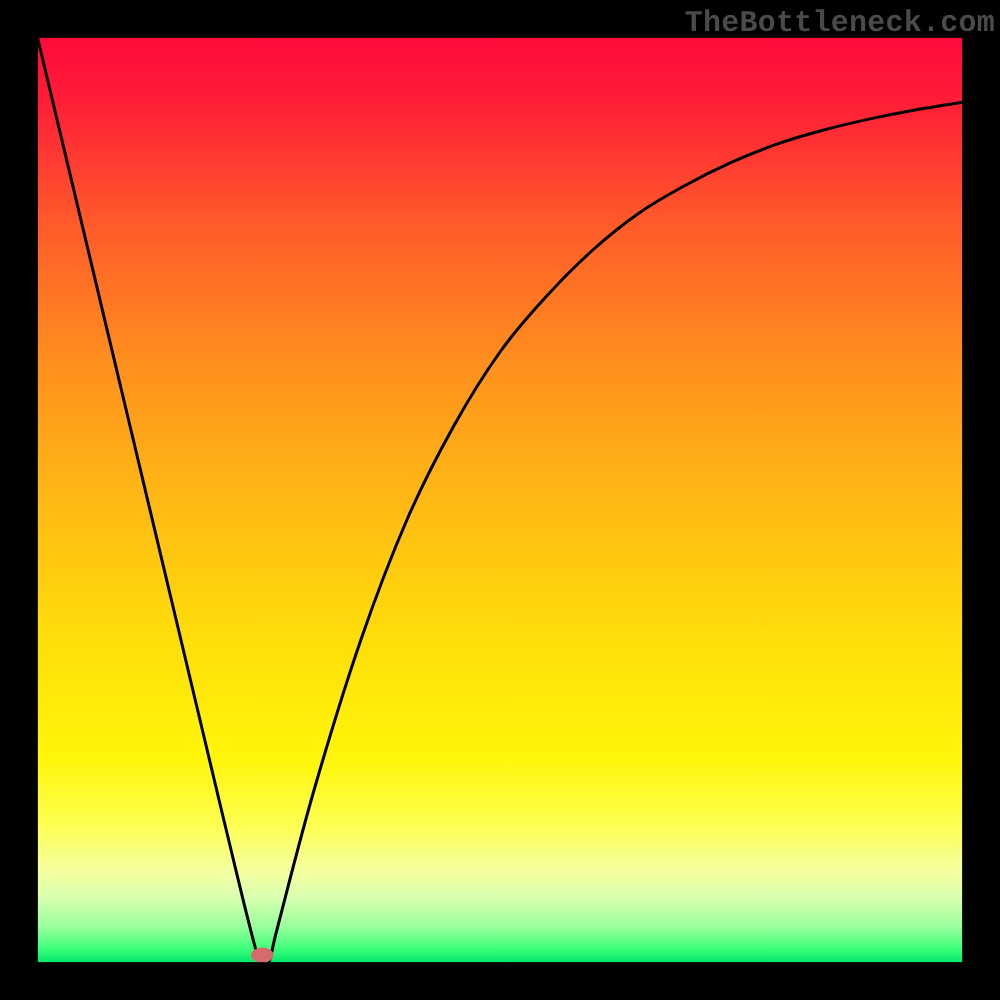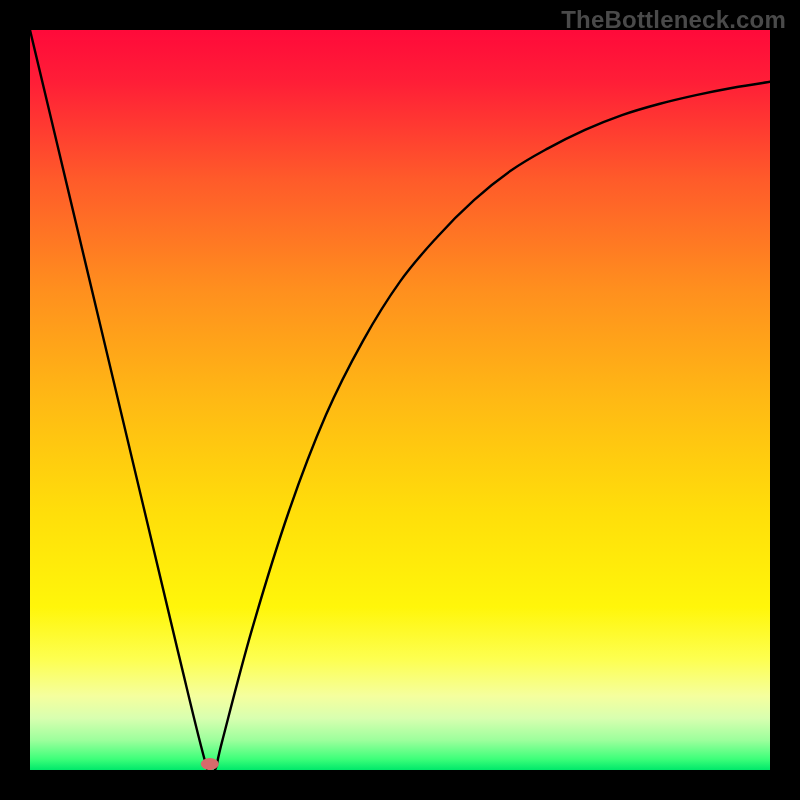--- a/index.html
+++ b/index.html
@@ -14,22 +14,22 @@
     position: absolute;
     left: 30px;
     top: 30px;
     width: 740px;
     height: 740px;
     overflow: hidden;
   }
   .watermark {
     position: absolute;
     top: 6px;
-    right: 14px;
-    font-family: Liberation Sans, sans-serif;
+    right: 4px;
+    font-family: Liberation Mono, monospace;
     font-size: 24px;
     font-weight: bold;
     color: #4a4a4a;
     letter-spacing: 0.2px;
     z-index: 10;
   }
   svg { display: block; }
 </style>
 </head>
 <body>

